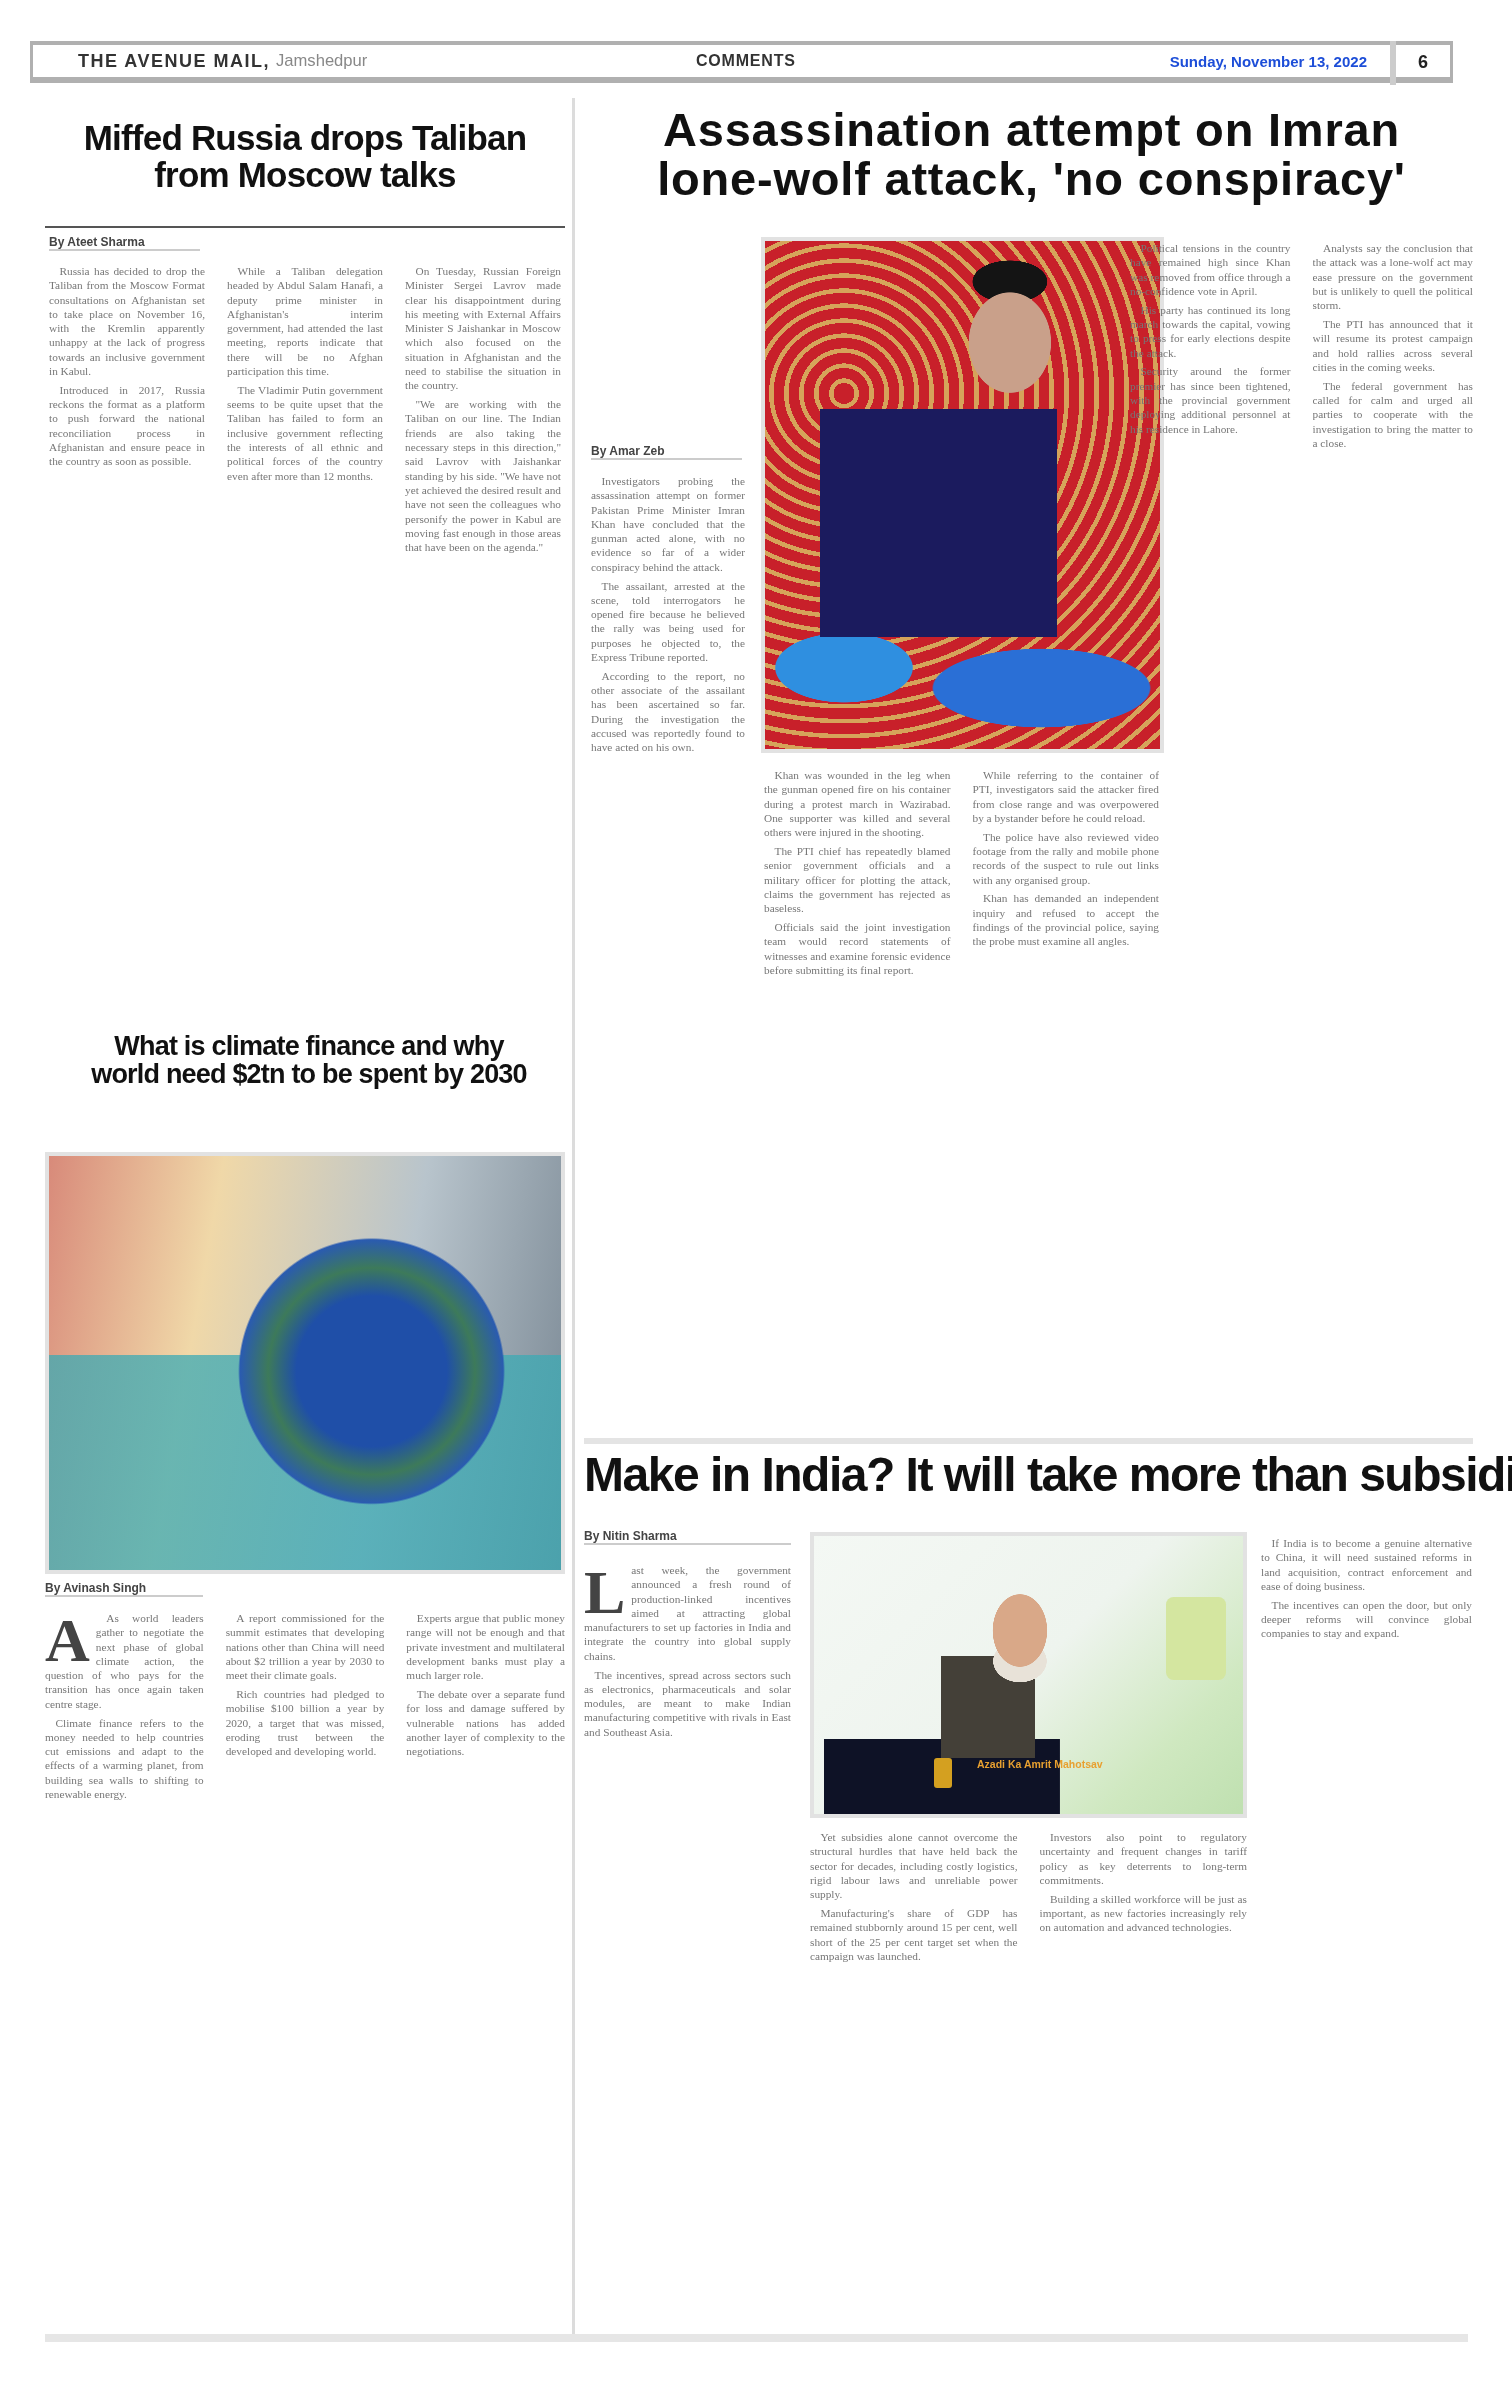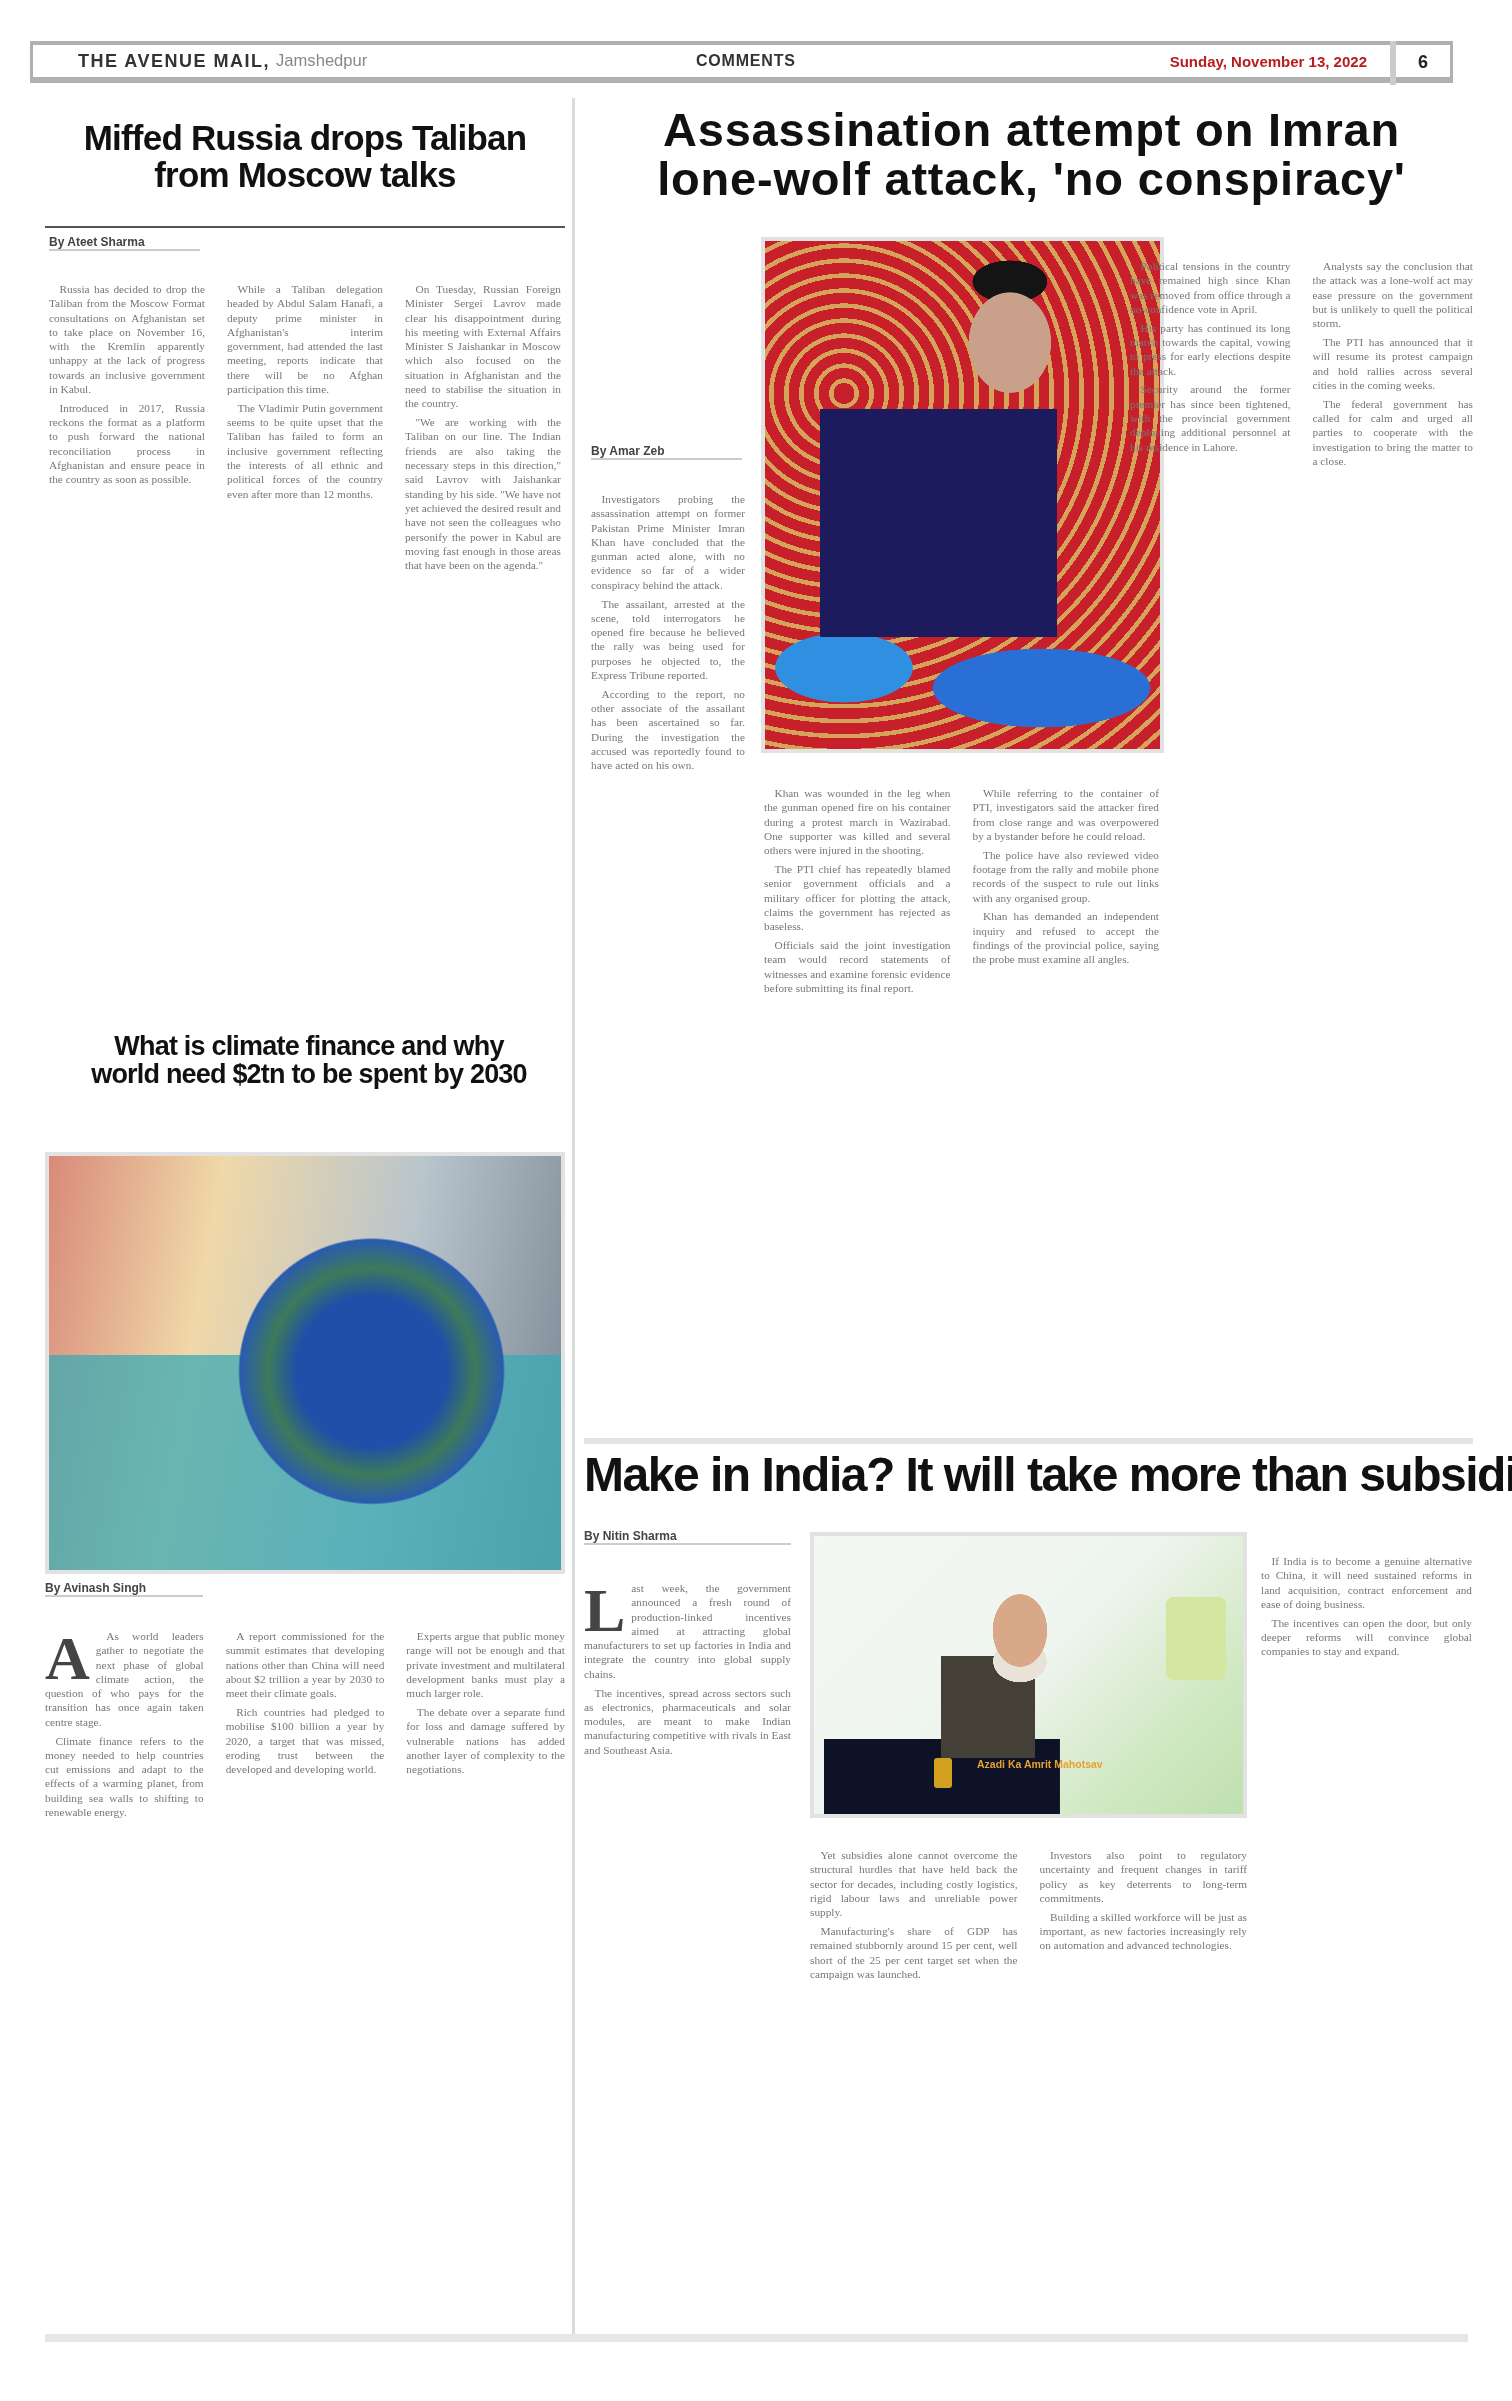--- a/index.html
+++ b/index.html
@@ -5,33 +5,33 @@
   * { box-sizing: border-box; margin: 0; padding: 0; }
   html, body { width: 1512px; height: 2401px; background: #ffffff; overflow: hidden; }
   body { position: relative; font-family: "Liberation Serif", serif; color: #222; }
 
   .header { position: absolute; left: 30px; top: 41px; width: 1423px; height: 42px;
     border: 3px solid #b0b0b0; border-top-width: 4.5px; border-bottom-width: 6px; background: #fff;
     display: flex; align-items: center; padding: 0 45px; font-family: "Liberation Sans", sans-serif; }
   .header .masthead { font-weight: bold; font-size: 18px; letter-spacing: 1.5px; color: #333; }
   .header .city { font-size: 16.6px; color: #888; margin-left: 6px; }
   .header .section { position: absolute; left: 663px; font-weight: bold; font-size: 16px; letter-spacing: 0.8px; color: #333; }
-  .header .date { position: absolute; right: 83px; font-size: 15px; font-weight: bold; color: #b91c1c; }
+  .header .date { position: absolute; right: 83px; font-size: 15px; font-weight: bold; color: #1d4ed8; }
   .header .pageno { position: absolute; right: 0; top: -4.5px; width: 60px; height: 44px; border-left: 6px solid #ccc;
     display: flex; align-items: center; justify-content: center; font-weight: bold; font-size: 18px; }
 
   .vrule { position: absolute; background: #dcdcdc; }
   .hrule { position: absolute; background: #e4e4e4; }
 
   .headline { position: absolute; font-family: "Liberation Sans", sans-serif; font-weight: bold; color: #111;
     line-height: 1.05; letter-spacing: -0.8px; }
   .byline { position: absolute; font-family: "Liberation Sans", sans-serif; font-weight: bold; font-size: 12px; color: #444;
     border-bottom: 2.3px solid #ccc; padding-bottom: 0; }
 
-  .cols { position: absolute; display: flex; gap: 22px; margin-top: 18px; }
+  .cols { position: absolute; display: flex; gap: 22px; }
   .col { flex: 1; font-size: 11.3px; line-height: 14.3px; color: #777; text-align: justify; overflow: hidden; }
   .col p { margin-bottom: 4.5px; text-indent: 10.5px; }
   .dropcap { float: left; font-size: 62px; line-height: 53px; font-weight: bold; color: #444; margin: 3px 6px 0 0; font-family: "Liberation Serif", serif; }
 
   .photo { position: absolute; border: 4.5px solid #e2e2e2; overflow: hidden; }
   .imran-photo { background:
       radial-gradient(ellipse 68px 83px at 62% 20%, #c9a08a 0 60%, transparent 61%),
       radial-gradient(ellipse 53px 30px at 62% 8%, #141414 0 70%, transparent 71%),
       linear-gradient(180deg, transparent 0 33%, #1b1b5e 33% 78%, transparent 78%) 35% 0/60% 100% no-repeat,
       radial-gradient(ellipse 105px 53px at 20% 84%, #2f8fe0 0 65%, transparent 66%),

